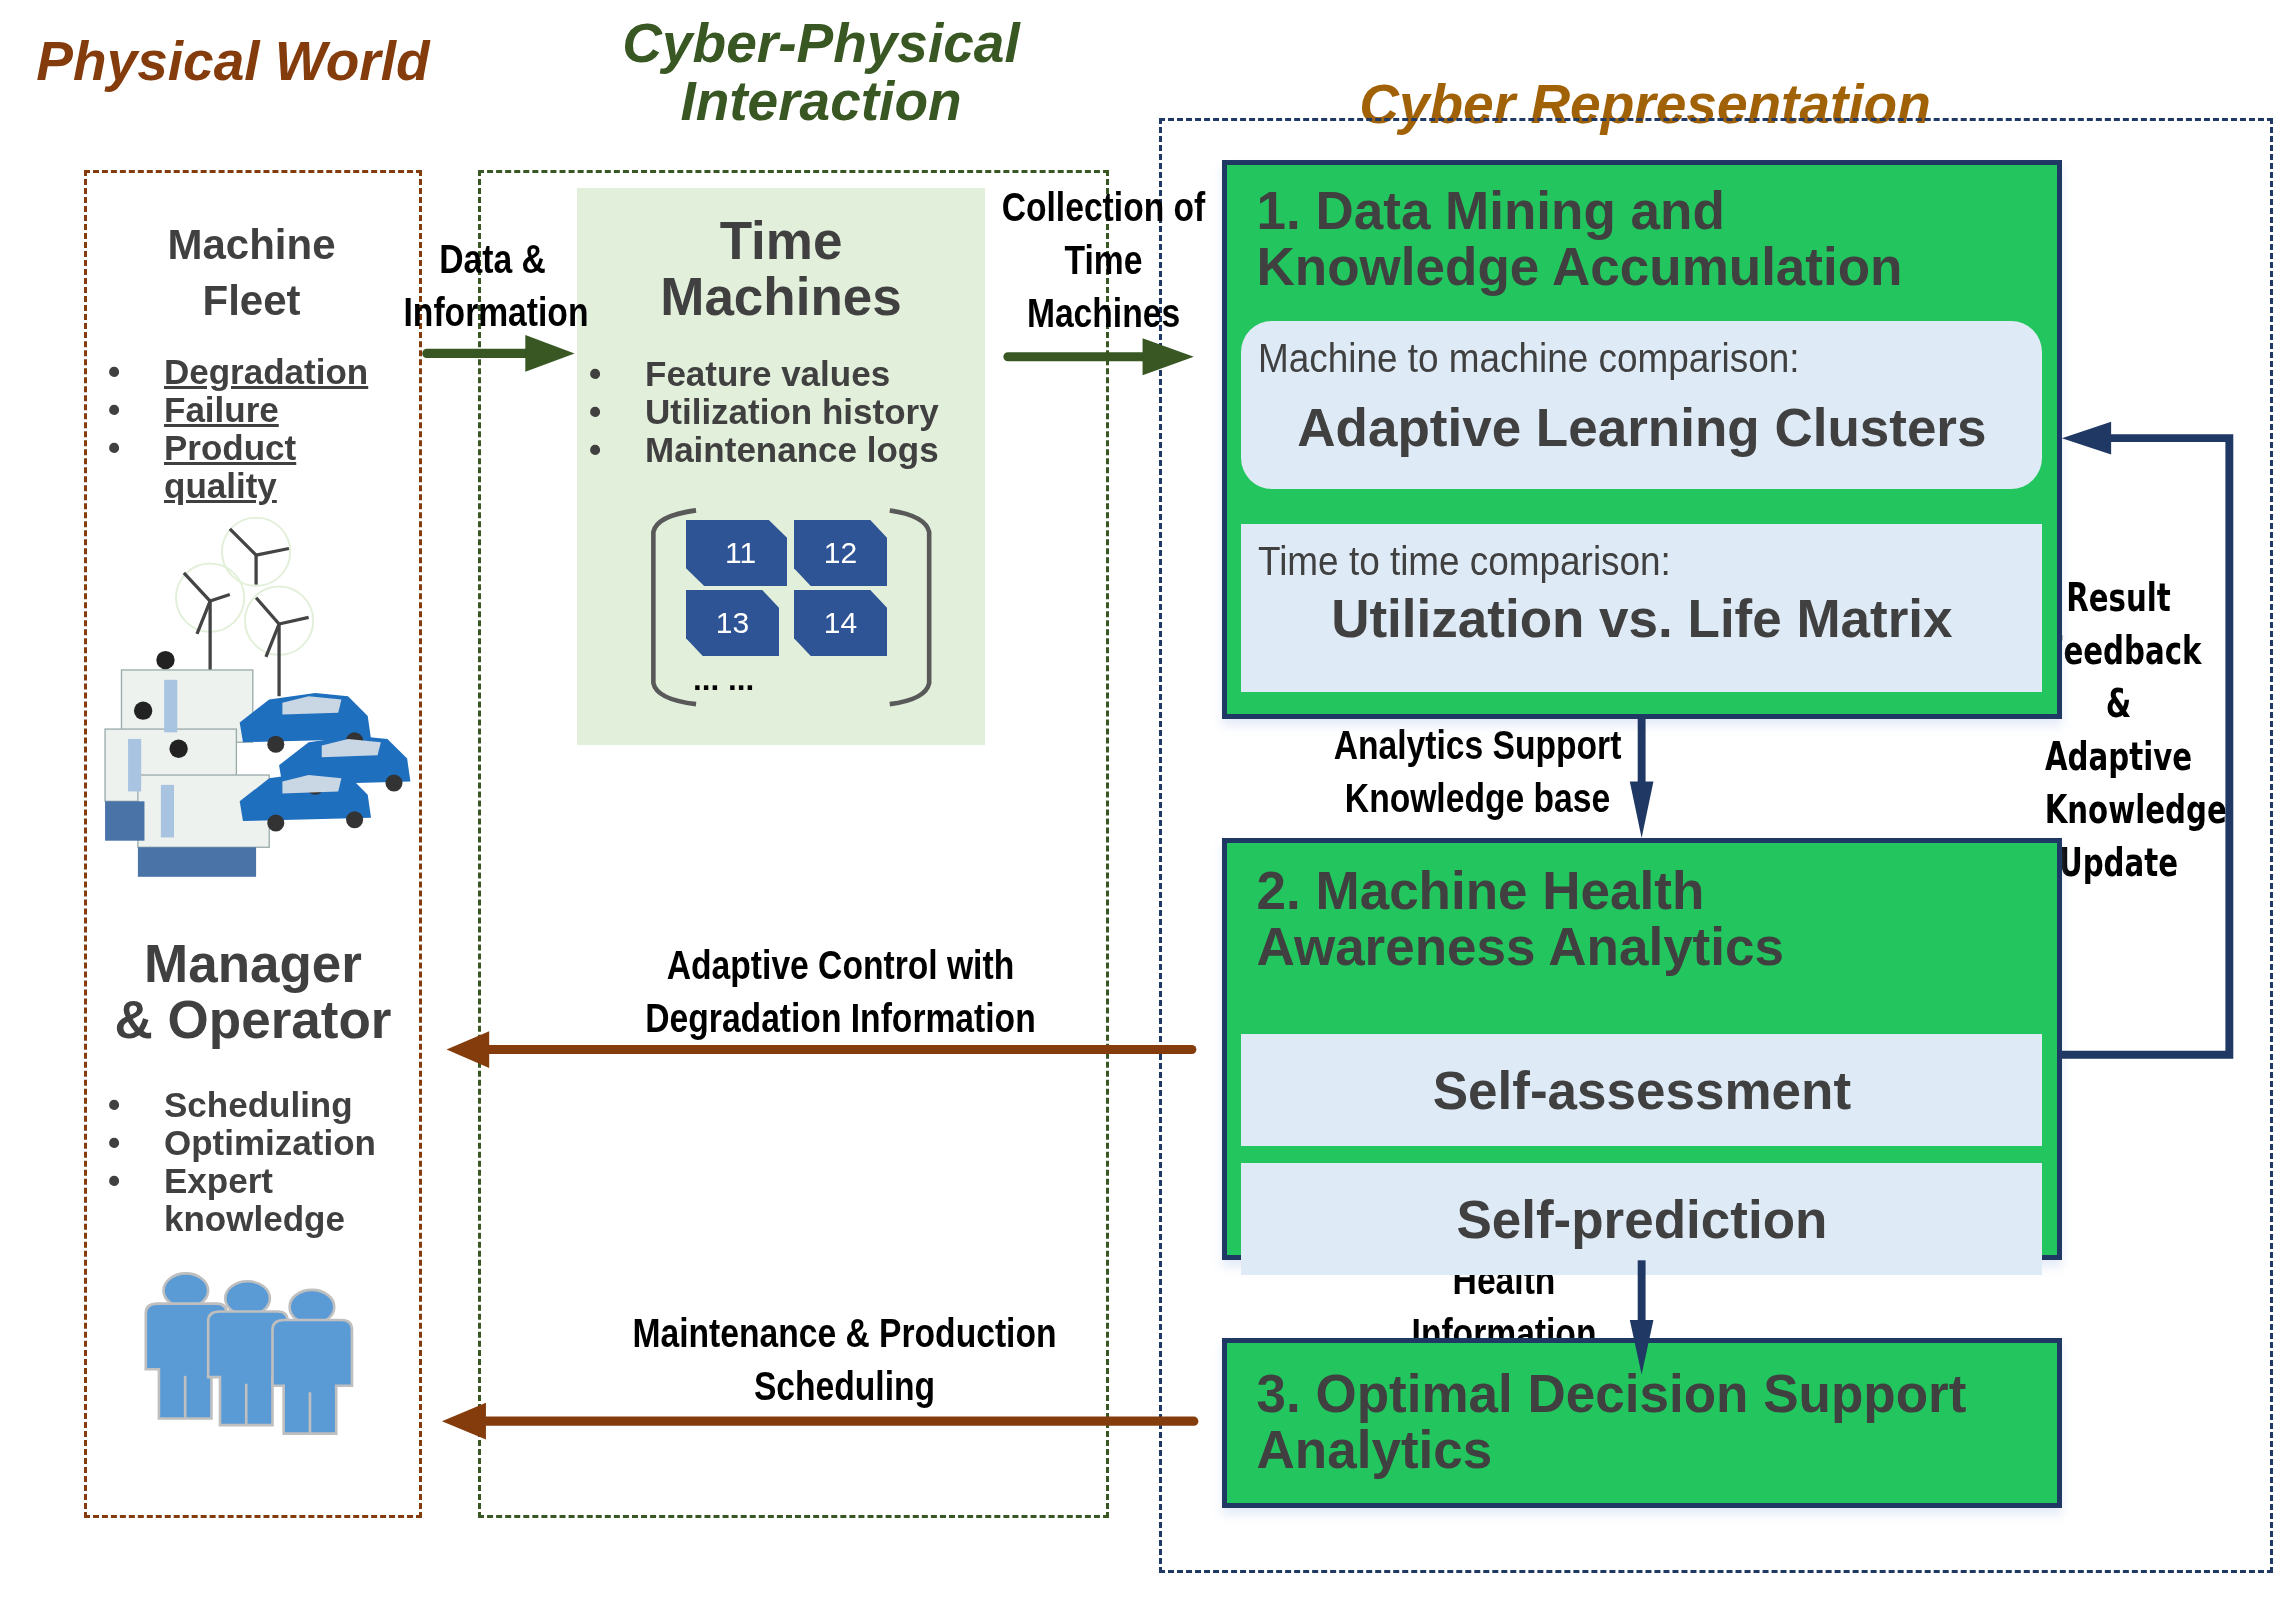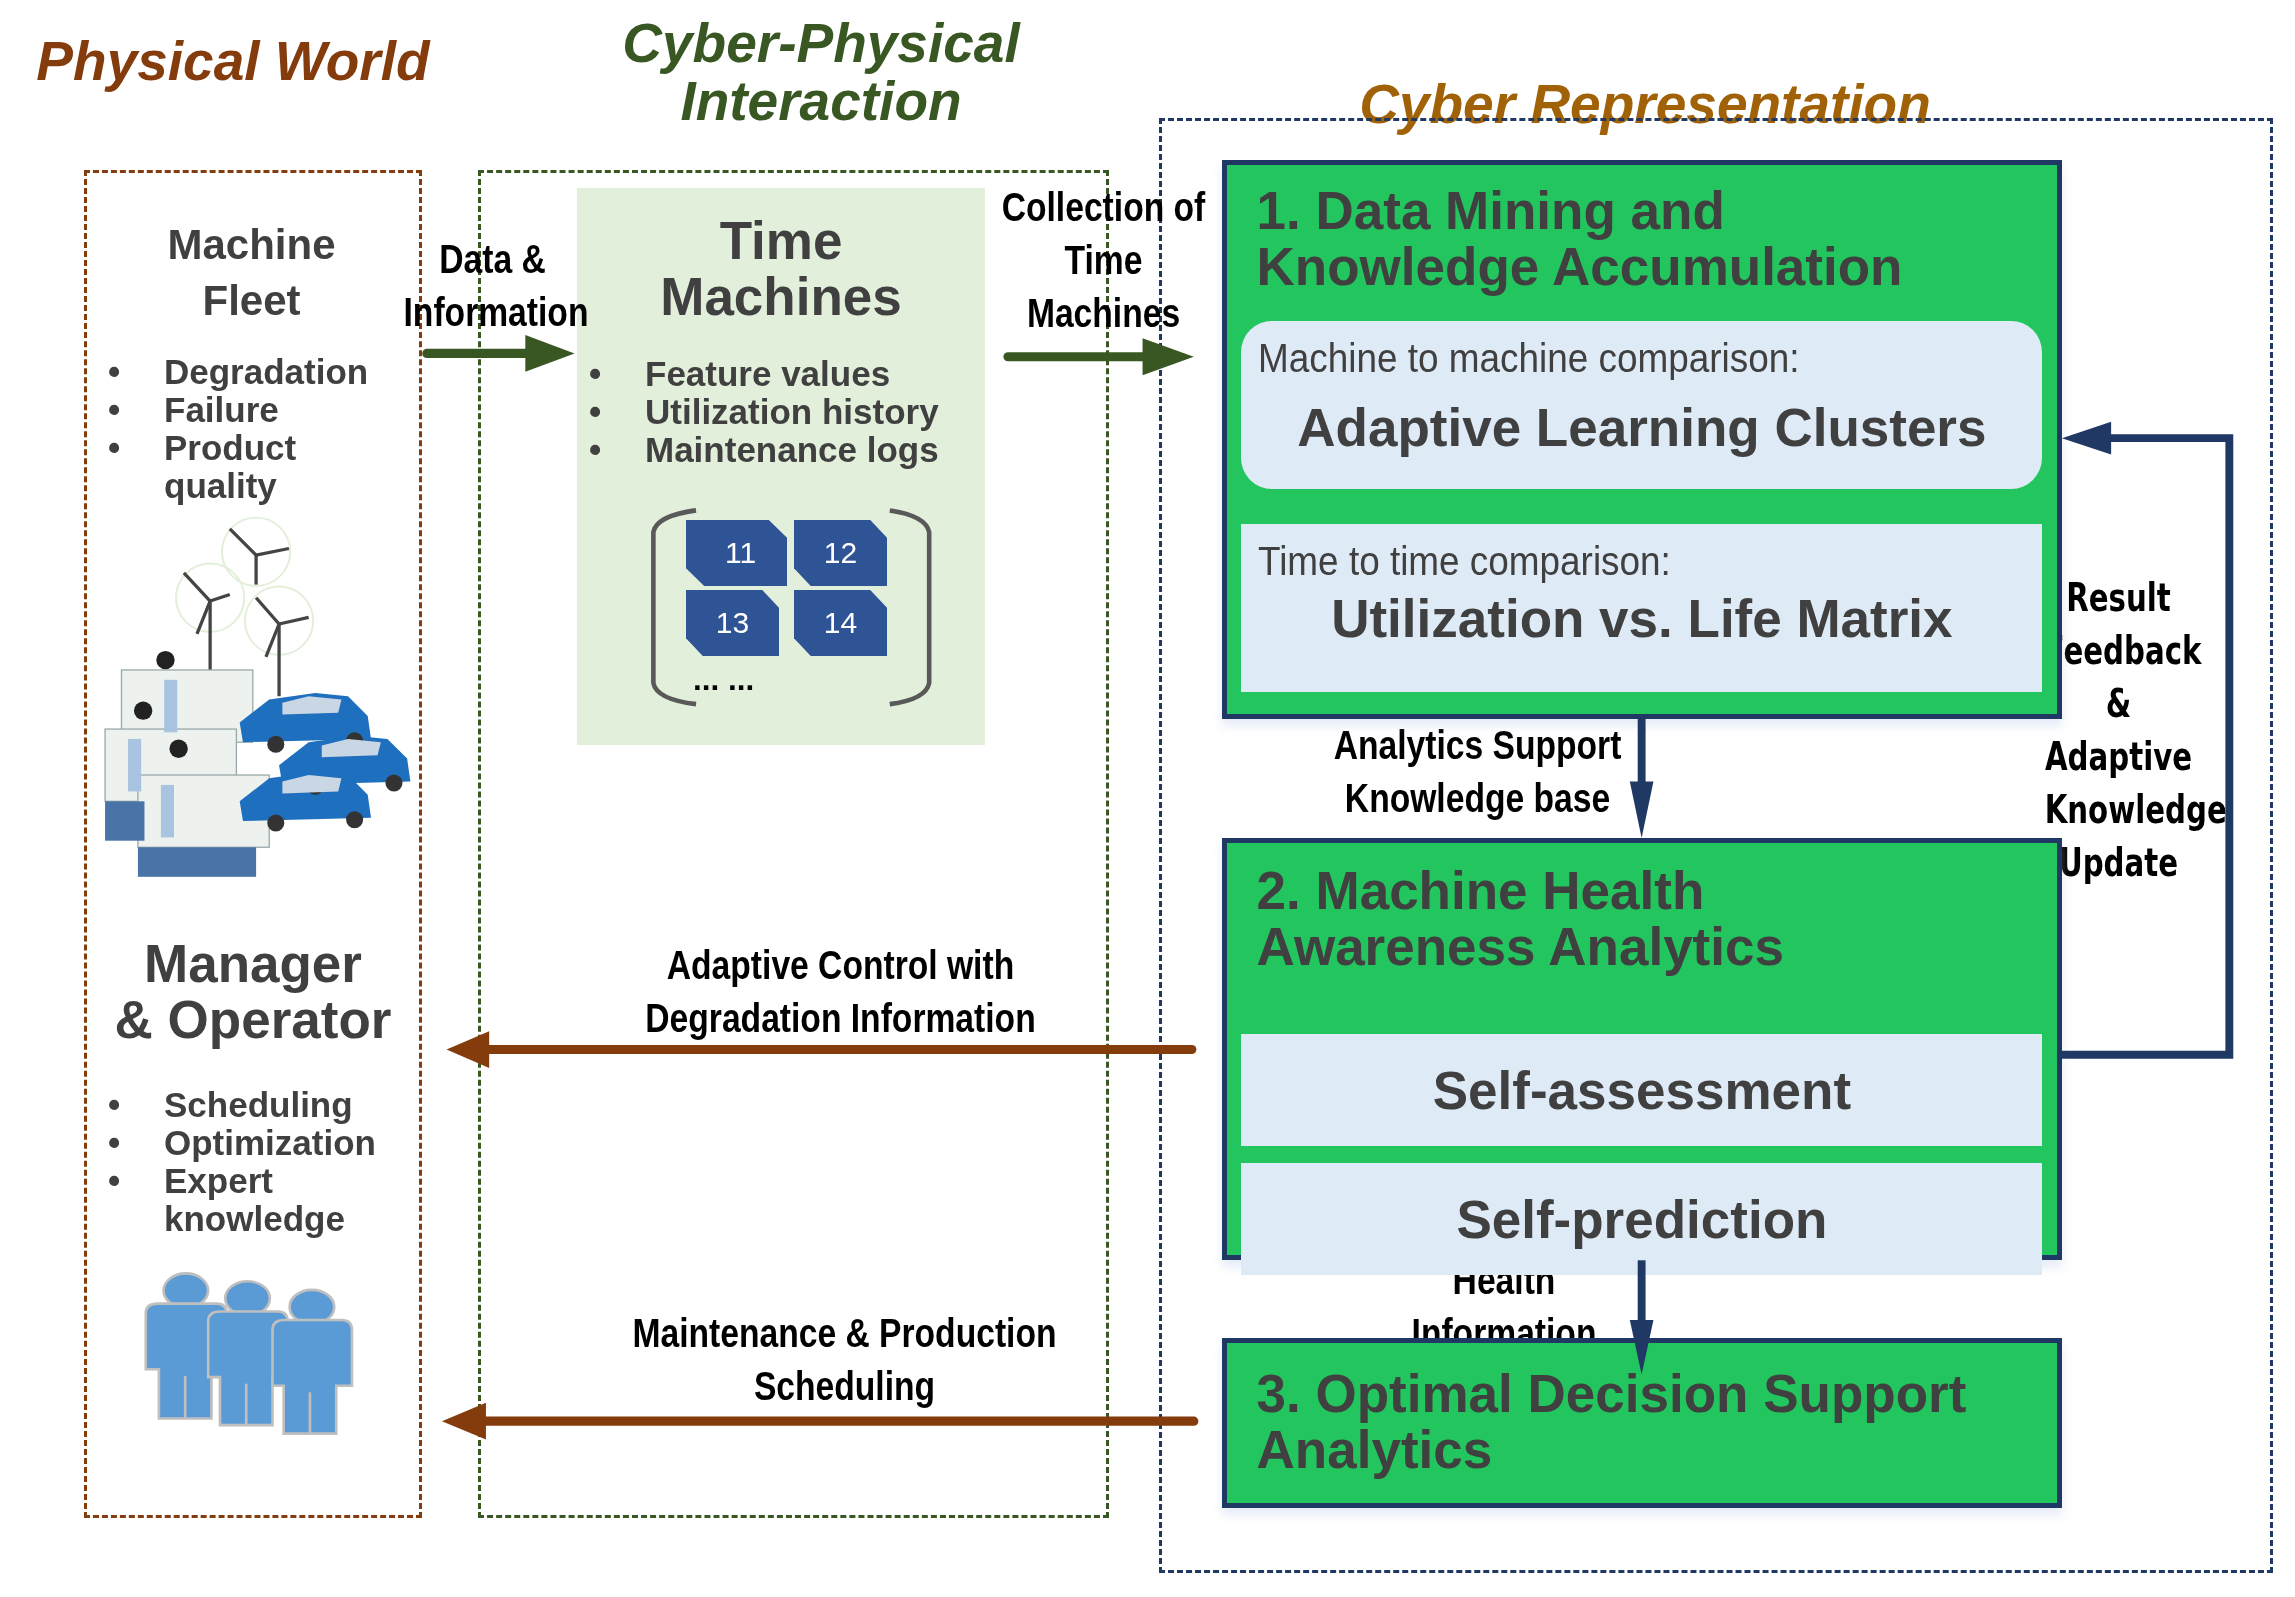--- a/index.html
+++ b/index.html
@@ -36,21 +36,21 @@
 <div class="abs col-title" style="left:1300px; top:37px; width:690px; color:#a16207;margin-top:38px;">Cyber Representation</div>
 
 <div class="abs dashed-brown" style="left:84px; top:170px; width:338px; height:1348px;"></div>
 <div class="abs dashed-green" style="left:478px; top:170px; width:631px; height:1348px;"></div>
 <div class="abs dashed-navy" style="left:1159px; top:118px; width:1114px; height:1455px;"></div>
 
 <div class="abs heading-dark" style="left:97px; top:217px; width:309px; font-size:42px; line-height:56px;">
   <div>Machine</div>
   <div>Fleet</div>
 </div>
-<ul class="abs bullets" style="left:108px; top:353px; width:302px; font-size:35px; line-height:38px;">
+<ul class="abs bullets" style="left:108px; top:353px; width:302px; font-size:35px; line-height:38px;text-decoration:underline;">
   <li>Degradation</li>
   <li>Failure</li>
   <li>Product</li>
   <li style="list-style: none; --nb: 1;" class="no-bullet">quality</li>
 </ul>
 
 <svg width="2295" height="1598" style="pointer-events:none;" viewBox="0 0 3495 2433">
   <g stroke="#444" stroke-width="5" fill="none">
     <circle cx="390" cy="840" r="52" stroke="#E2EFD9" stroke-width="3"></circle>
     <circle cx="320" cy="910" r="52" stroke="#E2EFD9" stroke-width="3"></circle>

